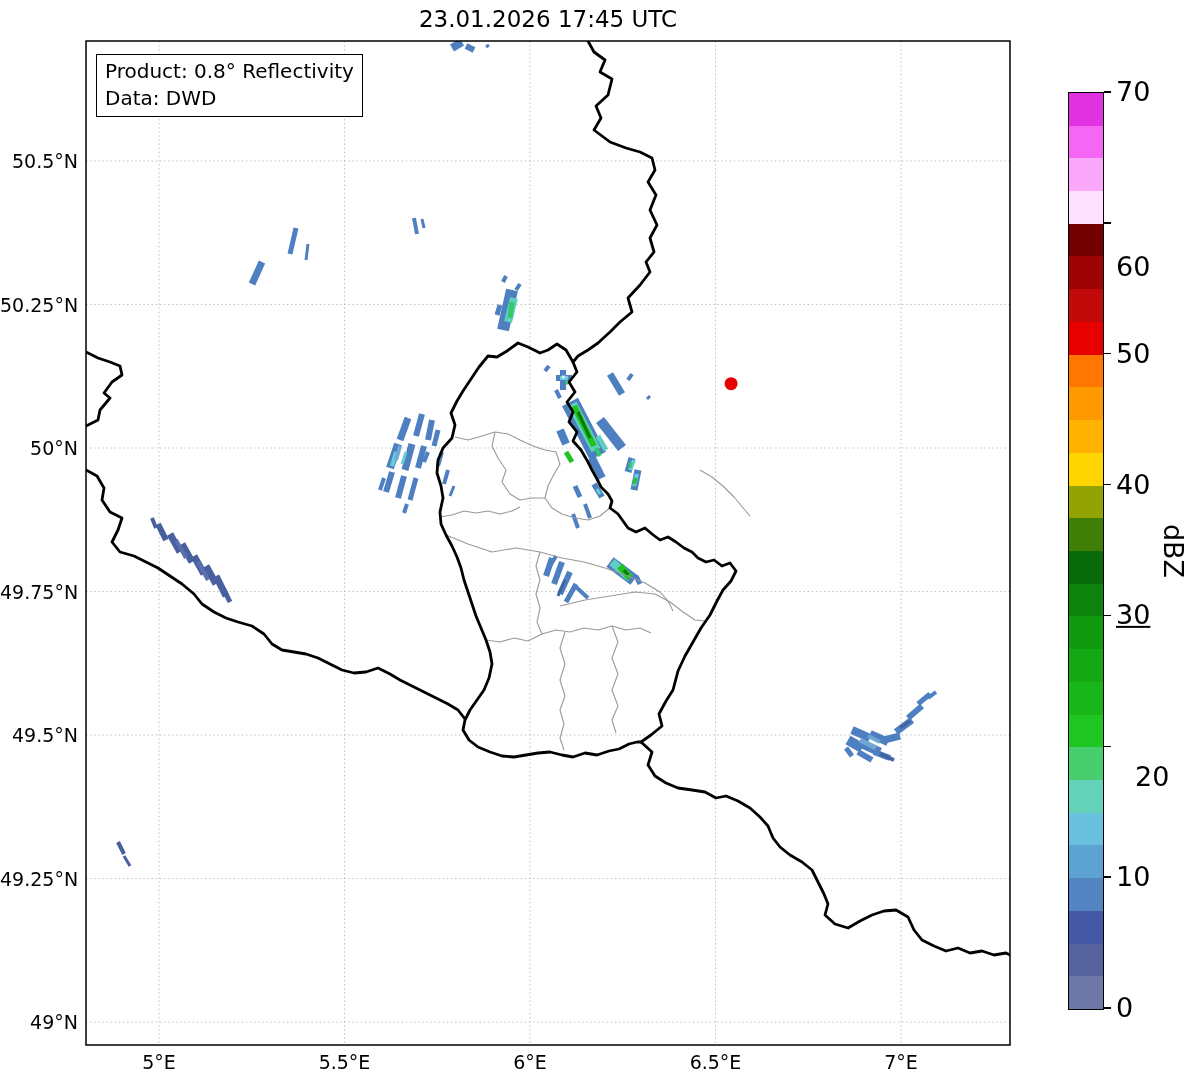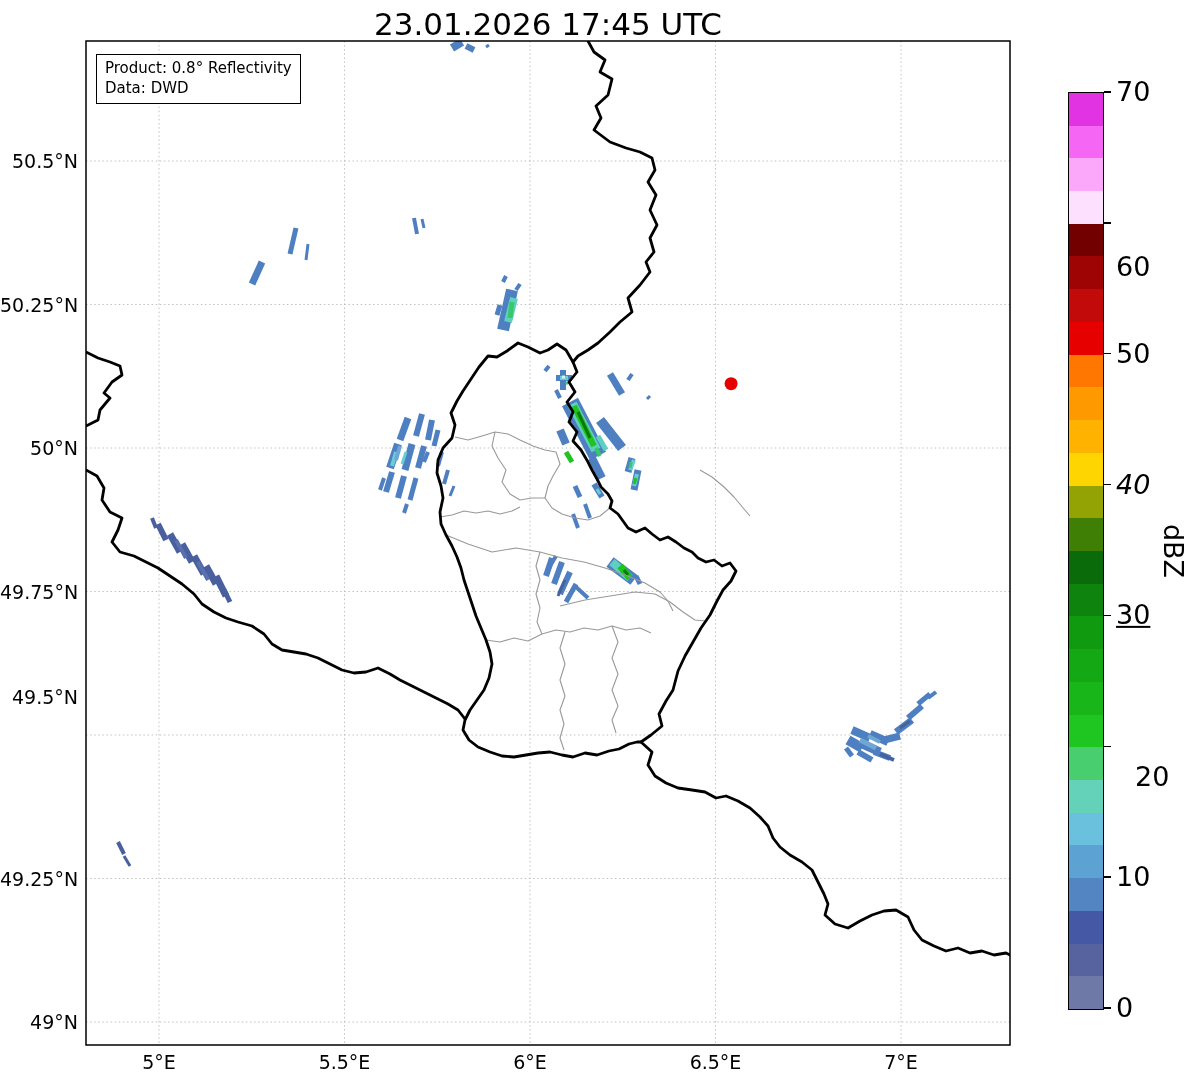--- a/index.html
+++ b/index.html
@@ -1,21 +1,21 @@
 <!DOCTYPE html>
 <html><head>
 <meta charset="utf-8">
 <style>
   html,body{margin:0;padding:0;background:#fff;}
   .canvas{position:relative;width:1202px;height:1081px;background:#fff;
           font-family:"DejaVu Sans",sans-serif;color:#000;overflow:hidden;}
   .plot-title{position:absolute;top:6px;left:86px;width:924px;text-align:center;
-              font-size:31px;white-space:nowrap;}
+              font-size:23px;white-space:nowrap;}
   .infobox{position:absolute;left:96px;top:54px;border:1.3px solid #000;background:#fff;
-           padding:3px 8px 4px 8px;font-size:15px;line-height:1.35;z-index:6;}
+           padding:3px 8px 4px 8px;font-size:20px;line-height:1.35;z-index:6;}
   .map-svg{position:absolute;left:0;top:0;z-index:2;}
   .xtick{position:absolute;top:1051px;transform:translateX(-50%);font-size:19px;z-index:3;white-space:nowrap;}
   .ytick{position:absolute;left:0;width:78px;text-align:right;transform:translateY(-50%);
          font-size:19px;z-index:3;white-space:nowrap;}
   .cbar{position:absolute;left:1068px;top:92px;width:34px;height:916px;
         display:flex;flex-direction:column-reverse;border:1.3px solid #000;box-sizing:content-box;z-index:3;}
   .cbar-seg{flex:1 1 auto;}
   .cbar-tickmark{position:absolute;left:1104px;width:7px;height:1.5px;background:#000;z-index:3;}
   .cbar-ticklabel{position:absolute;left:1116px;transform:translateY(-52%);font-size:27px;z-index:3;}
   .cbar-axislabel{position:absolute;left:1173px;top:551px;transform:translate(-50%,-50%) rotate(90deg);
@@ -222,37 +222,37 @@
   <div id="cbar-ticks">
       <div class="cbar-tickmark" style="top: 1007.25px;"></div>
       <div class="cbar-ticklabel" style="top: 1008px;">0</div>
       <div class="cbar-tickmark" style="top: 876.393px;"></div>
       <div class="cbar-ticklabel" style="top: 877.143px;">10</div>
       <div class="cbar-tickmark" style="top: 745.536px;"></div>
       <div class="cbar-ticklabel" style="top: 777px; margin-left: 19px;">20</div>
       <div class="cbar-tickmark" style="top: 614.679px;"></div>
       <div class="cbar-ticklabel" style="top: 615.429px; text-decoration: underline;">30</div>
       <div class="cbar-tickmark" style="top: 483.821px;"></div>
-      <div class="cbar-ticklabel" style="top: 484.571px; font-style: italic;">40</div>
+      <div class="cbar-ticklabel" style="top: 484.571px;">40</div>
       <div class="cbar-tickmark" style="top: 352.964px;"></div>
       <div class="cbar-ticklabel" style="top: 353.714px;">50</div>
       <div class="cbar-tickmark" style="top: 222.107px;"></div>
       <div class="cbar-ticklabel" style="top: 222.857px; margin-top: 44px;">60</div>
       <div class="cbar-tickmark" style="top: 91.25px;"></div>
       <div class="cbar-ticklabel" style="top: 92px;">70</div>
     </div>
   <div class="cbar-axislabel">dBZ</div>
 
   <div id="axis-labels">
       <div class="xtick" style="left: 159px;">5°E</div>
       <div class="xtick" style="left: 344.5px;">5.5°E</div>
       <div class="xtick" style="left: 530px;">6°E</div>
       <div class="xtick" style="left: 715.5px;">6.5°E</div>
       <div class="xtick" style="left: 901px;">7°E</div>
       <div class="ytick" style="top: 161px;">50.5°N</div>
       <div class="ytick" style="top: 304.5px;">50.25°N</div>
       <div class="ytick" style="top: 448px;">50°N</div>
       <div class="ytick" style="top: 591.5px;">49.75°N</div>
-      <div class="ytick" style="top: 697px;">49.5°N</div>
+      <div class="ytick" style="top: 735px;">49.5°N</div>
       <div class="ytick" style="top: 878.5px;">49.25°N</div>
       <div class="ytick" style="top: 1022px;">49°N</div>
     </div>
 </div>
 
 </body></html>

